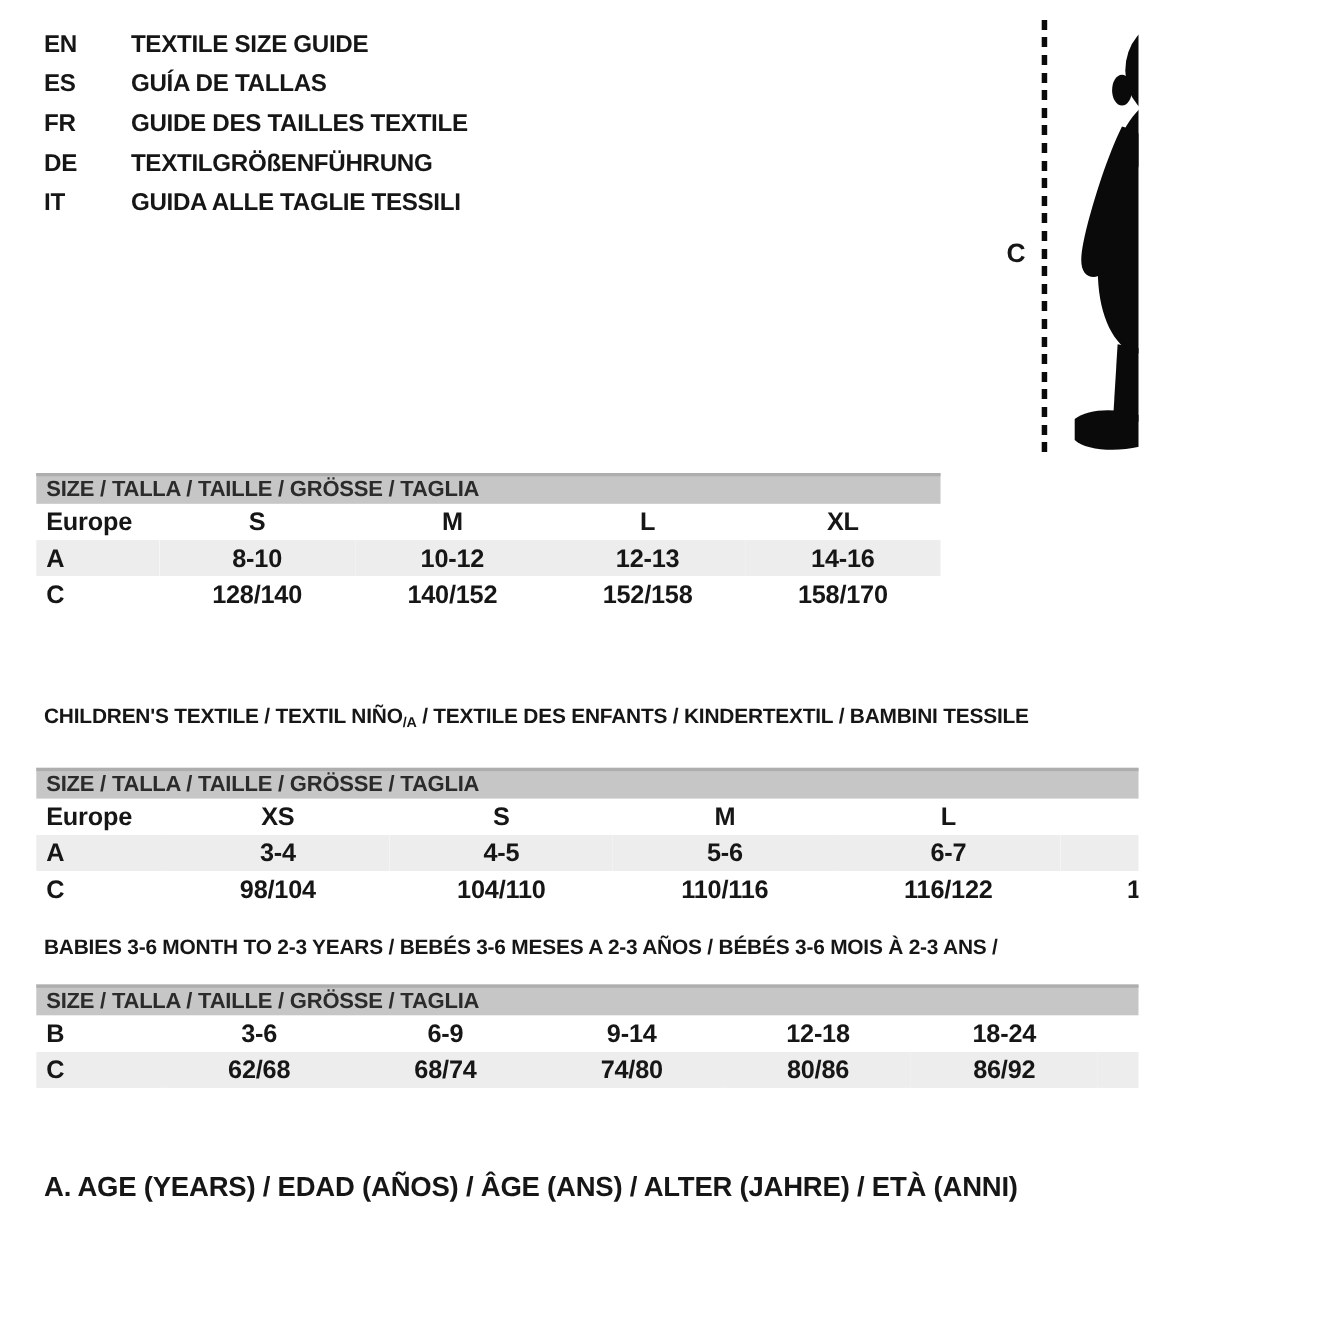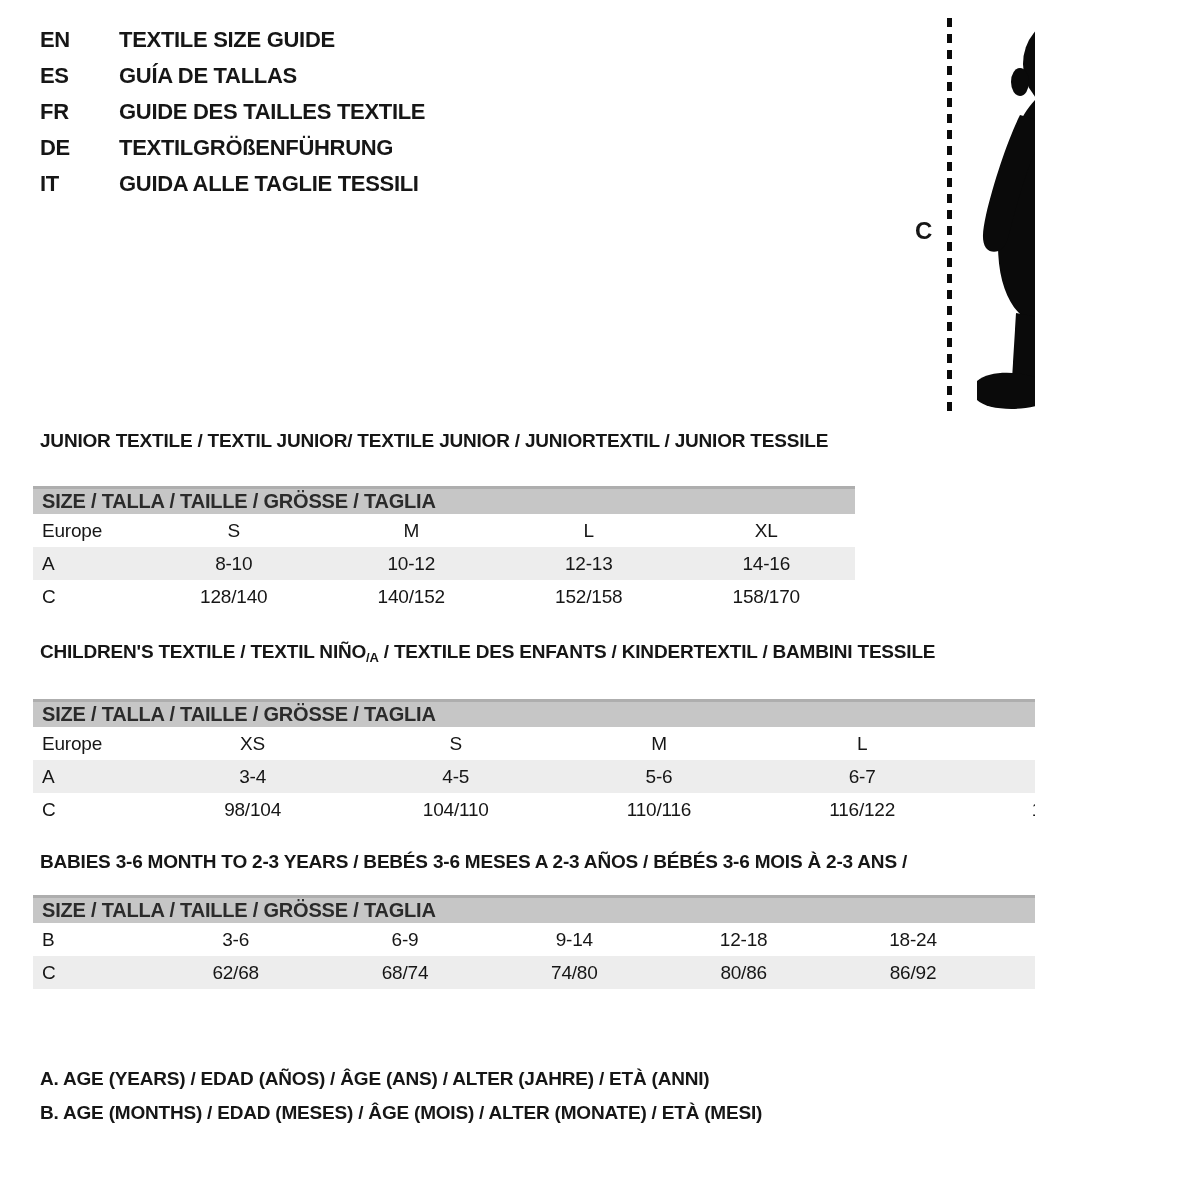--- a/index.html
+++ b/index.html
@@ -30,28 +30,28 @@
   .size-bar{
     height:28px;line-height:25px;box-sizing:border-box;
     background:var(--header_bar,#c6c6c6);border-top:3px solid var(--header_bar_edge,#aeaeae);
     padding-left:9px;font-size:20px;font-weight:700;letter-spacing:-0.2px;
     color:var(--bar_text,#2b2b2b);
   }
   .junior-width{width:822px;}
   table.size-table{border-collapse:collapse;table-layout:fixed;width:1134px;}
   table.size-table.junior-width{width:822px;}
   td{
-    height:33px;font-size:19px;font-weight:400;letter-spacing:-0.2px;
+    height:33px;font-size:23px;font-weight:700;letter-spacing:-0.2px;
     text-align:center;padding:0;overflow:hidden;white-space:nowrap;
   }
   td.row-label{text-align:left;padding-left:9px;}
   tr.shaded{background:var(--shaded_row,#ededed);}
   
   .legend{position:absolute;left:40px;top:1062px;}
-  .legend-line{font-size:19px;font-weight:700;line-height:34px;letter-spacing:-0.2px;white-space:nowrap;}
+  .legend-line{font-size:25px;font-weight:700;line-height:34px;letter-spacing:-0.2px;white-space:nowrap;}
   #junior-section{top:430px;}
   #junior-section .sec-heading{margin-bottom:34px;}
   #children-section{top:641px;}
   #children-section .sec-heading{margin-bottom:30px;}
   #babies-section{top:845px;}
   #babies-section .baby-headings{margin-bottom:17px;}
 </style>
 </head>
 <body>
 
@@ -121,21 +121,20 @@
 
       <path d="M54 298 L86 304 L82 370 L50 364 Z"></path>
       <path d="M15 366 C28 355 58 356 78 364 L81 389 C58 397 25 395 15 385 Z"></path>
 
       <path d="M116 304 L148 298 L154 368 L120 372 Z"></path>
       <path d="M97 371 C112 361 147 359 163 370 L165 392 C144 401 109 399 97 390 Z"></path>
     </g>
   </svg>
 
   <div class="section" id="junior-section">
-    <div class="sec-heading">JUNIOR TEXTILE / TEXTIL JUNIOR/ TEXTILE JUNIOR / JUNIORTEXTIL / JUNIOR TESSILE</div>
     <div class="size-bar junior-width">SIZE / TALLA / TAILLE / GRÖSSE / TAGLIA</div>
     <table class="size-table junior-width">
       <colgroup>
           <col style="width:112px">
           <col>
           <col>
           <col>
           <col>
         </colgroup>
       <tbody>
@@ -238,16 +237,15 @@
         <td>80/86</td>
         <td>86/92</td>
         <td>92/98</td>
       </tr>
     </tbody>
       </table>
   </div>
 
   <div class="legend">
     <div class="legend-line">A. AGE (YEARS) / EDAD (AÑOS) / ÂGE (ANS) / ALTER (JAHRE) / ETÀ (ANNI)</div>
-    <div class="legend-line">B. AGE (MONTHS) / EDAD (MESES) / ÂGE (MOIS) / ALTER (MONATE) / ETÀ (MESI)</div>
   </div>
 
 </div>
 
 </body></html>

